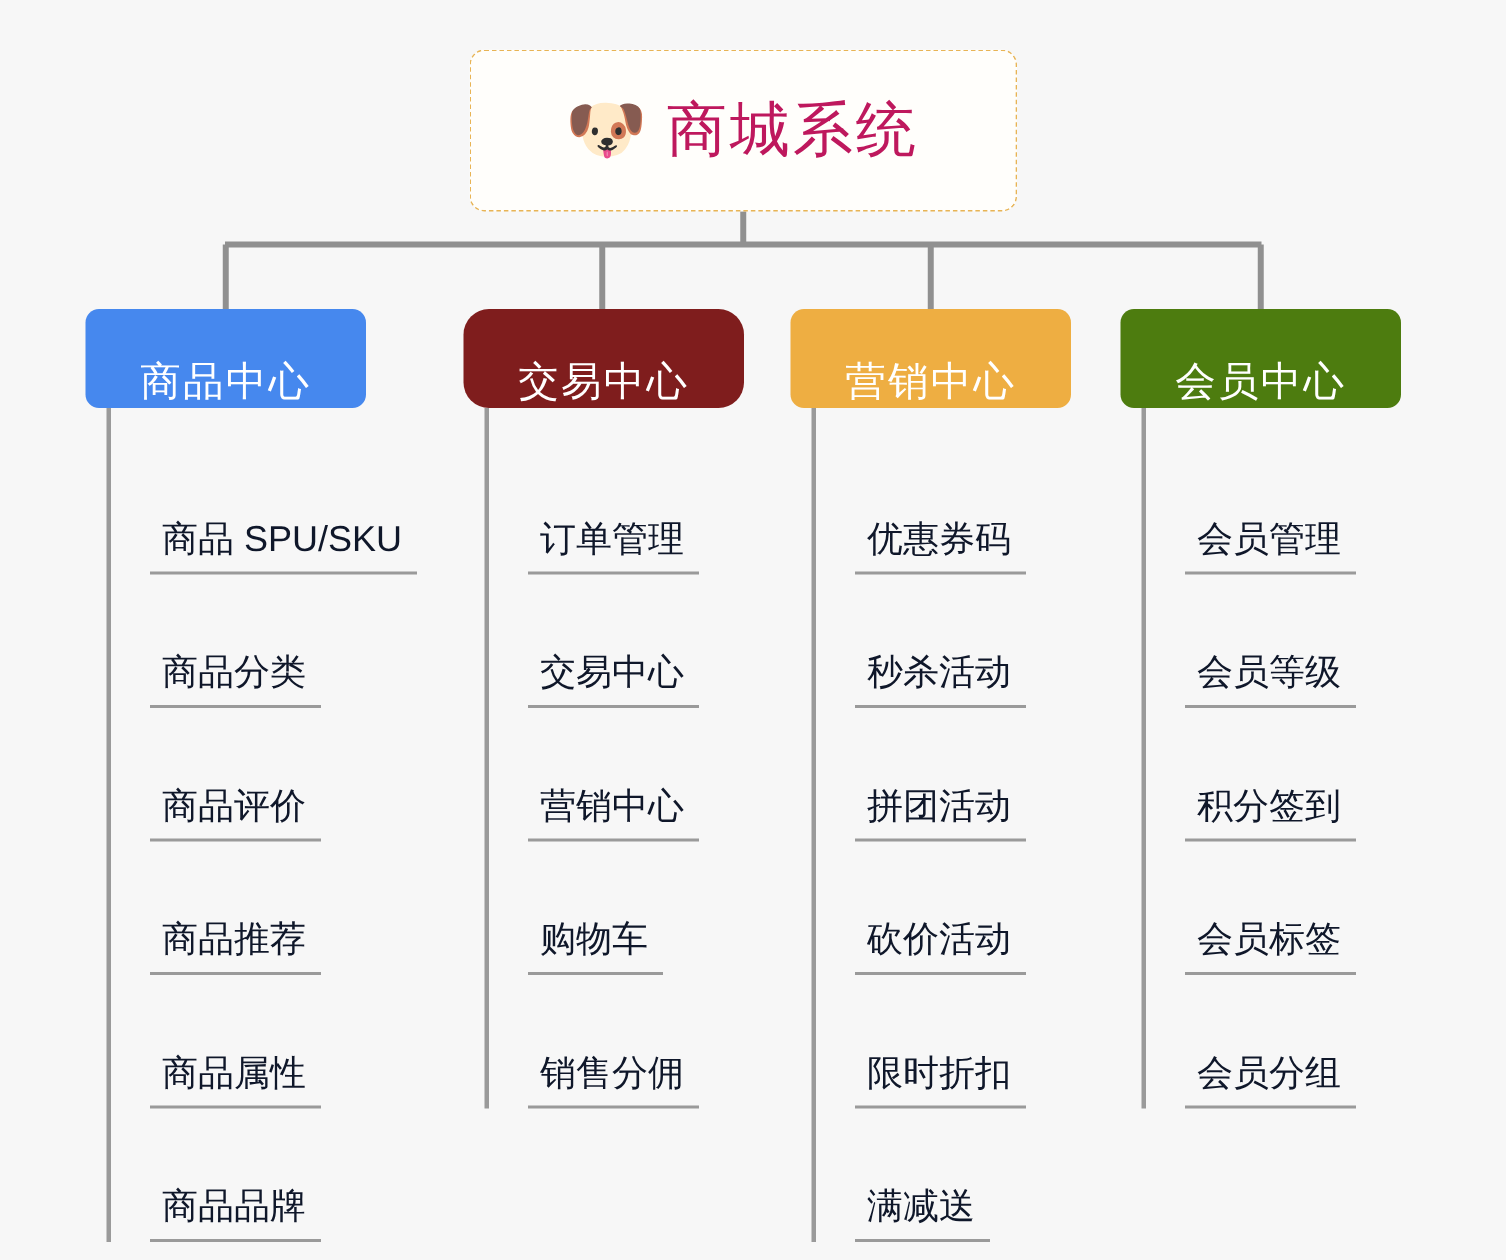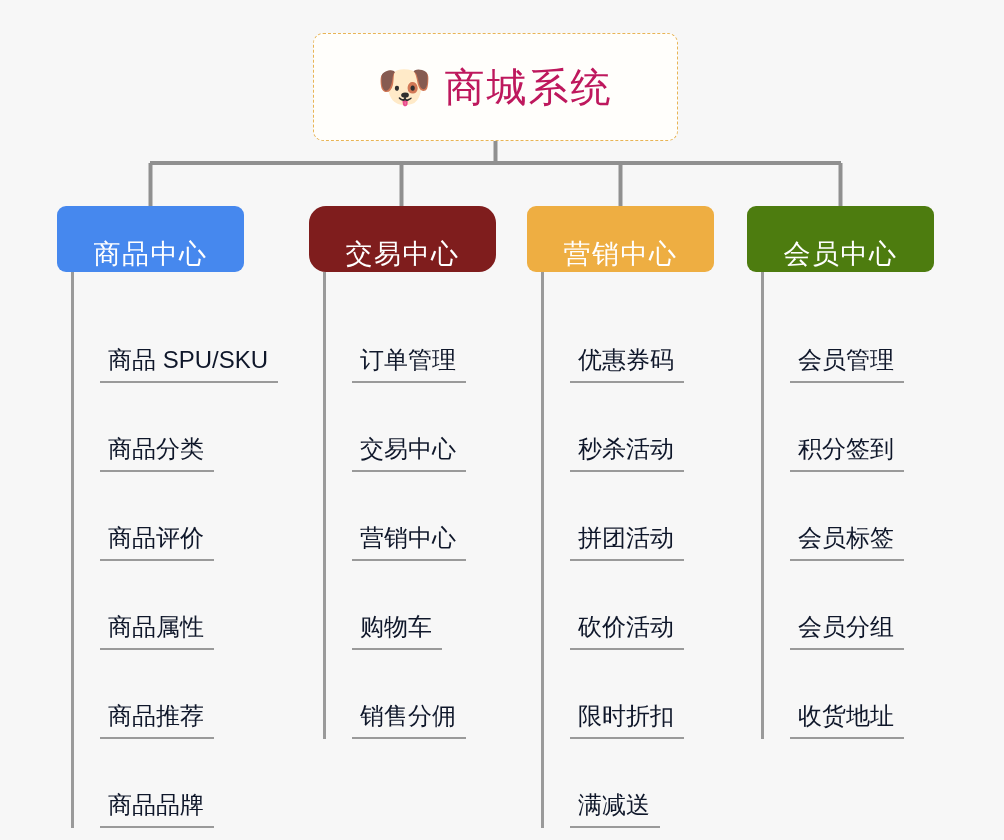--- a/index.html
+++ b/index.html
@@ -121,26 +121,26 @@
       <div class="leaf">
         <span class="leaf-inner">商品 SPU/SKU</span>
       </div>
       <div class="leaf">
         <span class="leaf-inner">商品分类</span>
       </div>
       <div class="leaf">
         <span class="leaf-inner">商品评价</span>
       </div>
       <div class="leaf">
+        <span class="leaf-inner">商品推荐</span>
+      </div>
+      <div class="leaf">
         <span class="leaf-inner">商品属性</span>
       </div>
       <div class="leaf">
-        <span class="leaf-inner">商品推荐</span>
-      </div>
-      <div class="leaf">
         <span class="leaf-inner">商品品牌</span>
       </div>
     </div>
   </div>
 
   <div class="column" id="col-1">
     <div class="col-head">
       <span>交易中心</span>
     </div>
     <div class="col-body">
@@ -190,27 +190,27 @@
 
   <div class="column" id="col-3">
     <div class="col-head">
       <span>会员中心</span>
     </div>
     <div class="col-body">
       <div class="leaf">
         <span class="leaf-inner">会员管理</span>
       </div>
       <div class="leaf">
+        <span class="leaf-inner">会员等级</span>
+      </div>
+      <div class="leaf">
         <span class="leaf-inner">积分签到</span>
       </div>
       <div class="leaf">
         <span class="leaf-inner">会员标签</span>
       </div>
       <div class="leaf">
         <span class="leaf-inner">会员分组</span>
       </div>
-      <div class="leaf">
-        <span class="leaf-inner">收货地址</span>
-      </div>
     </div>
   </div>
 
 </div>
 
 </body></html>

